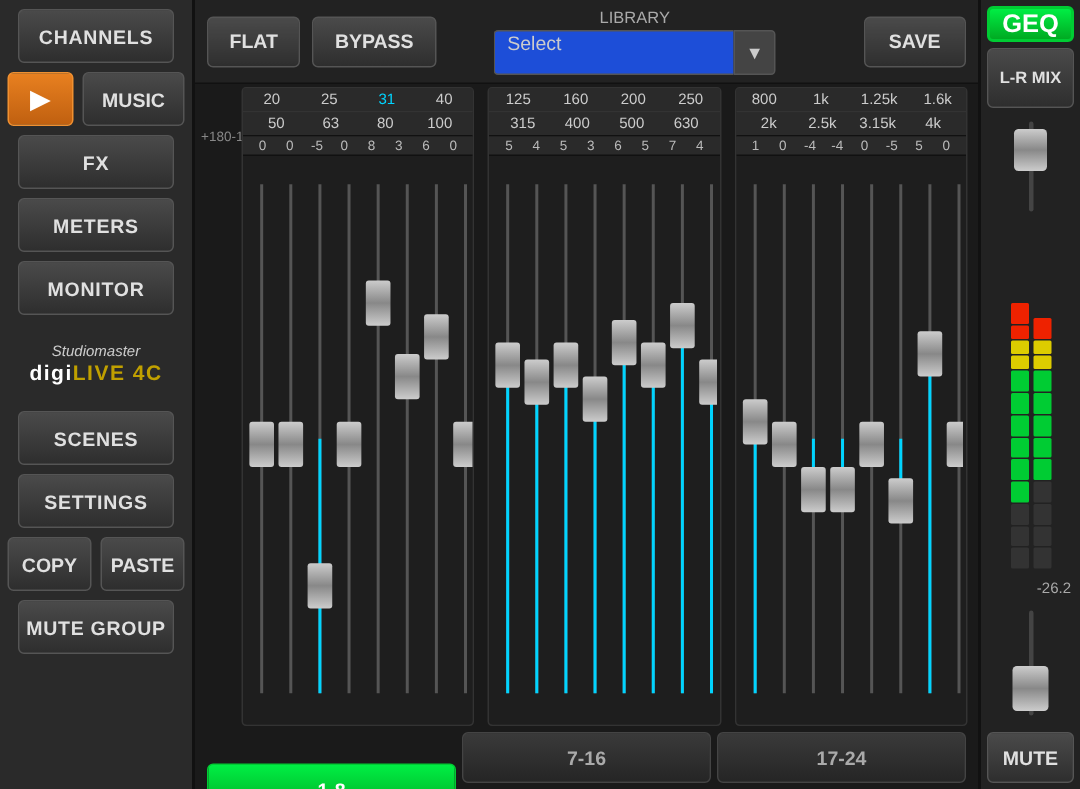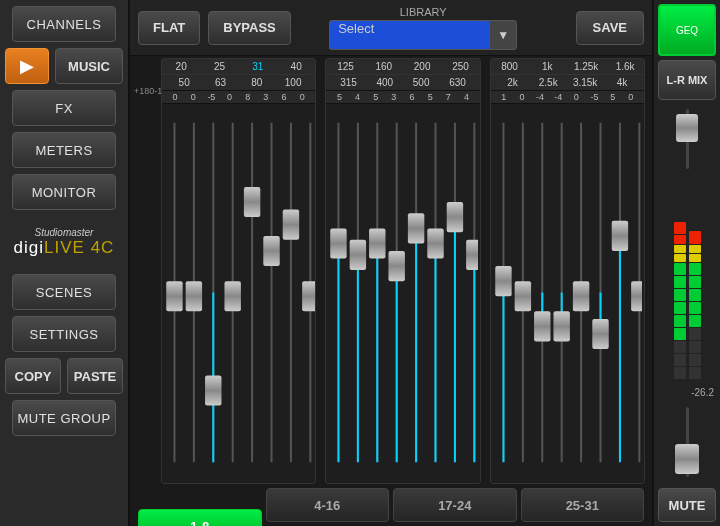--- a/index.html
+++ b/index.html
@@ -24,21 +24,21 @@
       border-right: 2px solid #111;
     }
     .sidebar-btn {
       width: 104px;
       height: 36px;
       background: linear-gradient(180deg, #4a4a4a 0%, #2e2e2e 100%);
       border: 1px solid #555;
       border-radius: 4px;
       color: #e0e0e0;
       font-size: 13px;
-      font-weight: normal;
+      font-weight: bold;
       cursor: pointer;
       display: flex;
       align-items: center;
       justify-content: center;
       letter-spacing: 0.5px;
     }
     .transport-row {
       display: flex;
       gap: 6px;
       width: 118px;
@@ -283,27 +283,27 @@
     .right-panel {
       width: 68px;
       display: flex;
       flex-direction: column;
       background: #222;
       border-left: 2px solid #111;
       padding: 4px;
       gap: 4px;
     }
     .geq-btn {
-      height: 52px;
+      height: 24px;
       background: linear-gradient(180deg, #00ee44 0%, #00aa22 100%);
       border: 2px solid #00cc33;
       border-radius: 4px;
       color: #fff;
-      font-size: 10px;
-      font-weight: normal;
+      font-size: 17px;
+      font-weight: bold;
       cursor: pointer;
       display: flex;
       align-items: center;
       justify-content: center;
     }
     .lrmix-btn {
       height: 40px;
       background: linear-gradient(180deg, #4a4a4a 0%, #2e2e2e 100%);
       border: 1px solid #555;
       border-radius: 4px;
@@ -340,21 +340,21 @@
     <div class="transport-btn">
       <span>▶</span>
     </div>
     <div class="music-btn">MUSIC</div>
   </div>
   <div class="sidebar-btn">FX</div>
   <div class="sidebar-btn">METERS</div>
   <div class="sidebar-btn">MONITOR</div>
   <div class="logo-area">
     <div style="color:#ccc;font-size:10px;font-style:italic;">Studiomaster</div>
-    <div style="color:#fff;font-size:17px;font-weight:normal;letter-spacing:1px;">digi<span style="color:#c0a000;">LIVE</span> <span style="color:#c0a000;">4C</span></div>
+    <div style="color:#fff;font-size:14px;font-weight:bold;letter-spacing:1px;">digi<span style="color:#c0a000;">LIVE</span> <span style="color:#c0a000;">4C</span></div>
   </div>
   <div class="sidebar-btn">SCENES</div>
   <div class="sidebar-btn">SETTINGS</div>
   <div class="copy-paste-row">
     <div class="copy-btn">COPY</div>
     <div class="paste-btn">PASTE</div>
   </div>
   <div class="sidebar-btn">MUTE GROUP</div>
 </div>
 
@@ -549,23 +549,22 @@
               <rect x="92.5%" y="47%" width="11%" height="8%" rx="2" fill="url(#fh)"></rect>
             </svg>
           </div>
         </div>
 
       </div>
     </div>
 
     <div class="page-tabs">
       <div class="page-tab active">1-8</div>
-      <div class="page-tab">4-16</div>
+      <div class="page-tab">7-16</div>
       <div class="page-tab">17-24</div>
-      <div class="page-tab">25-31</div>
     </div>
   </div>
 </div>
 
 <div class="right-panel">
   <div class="geq-btn">GEQ</div>
   <div class="lrmix-btn">L-R MIX</div>
 
   <div style="position:relative;height:70px;display:flex;align-items:center;justify-content:center;">
     <div style="width:3px;height:60px;background:#444;border-radius:2px;"></div>

